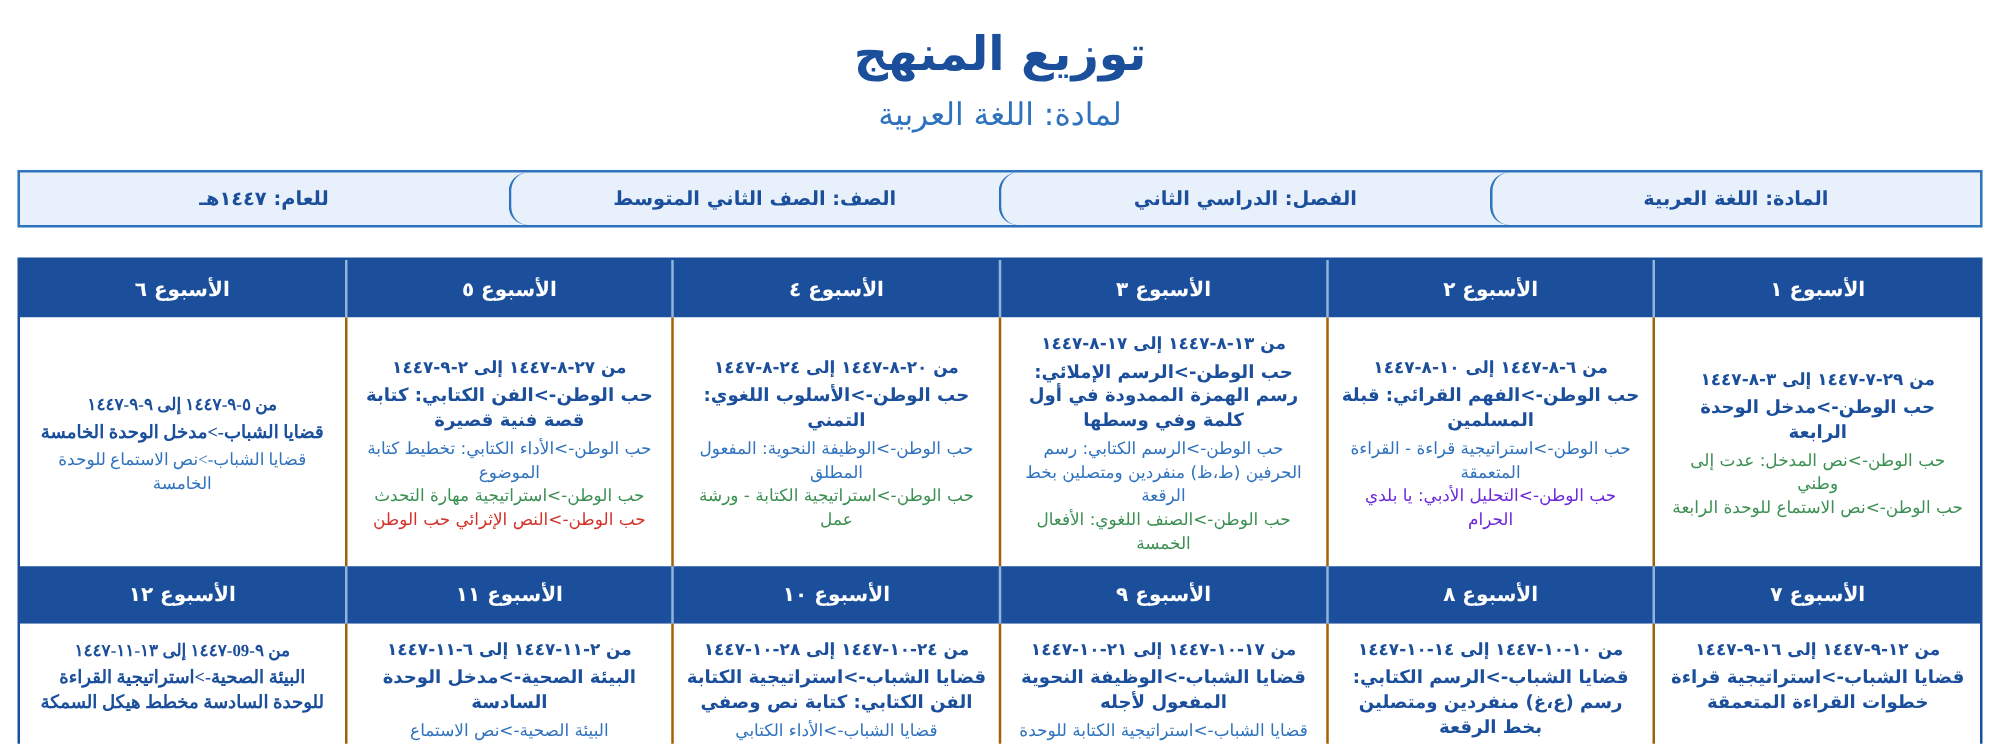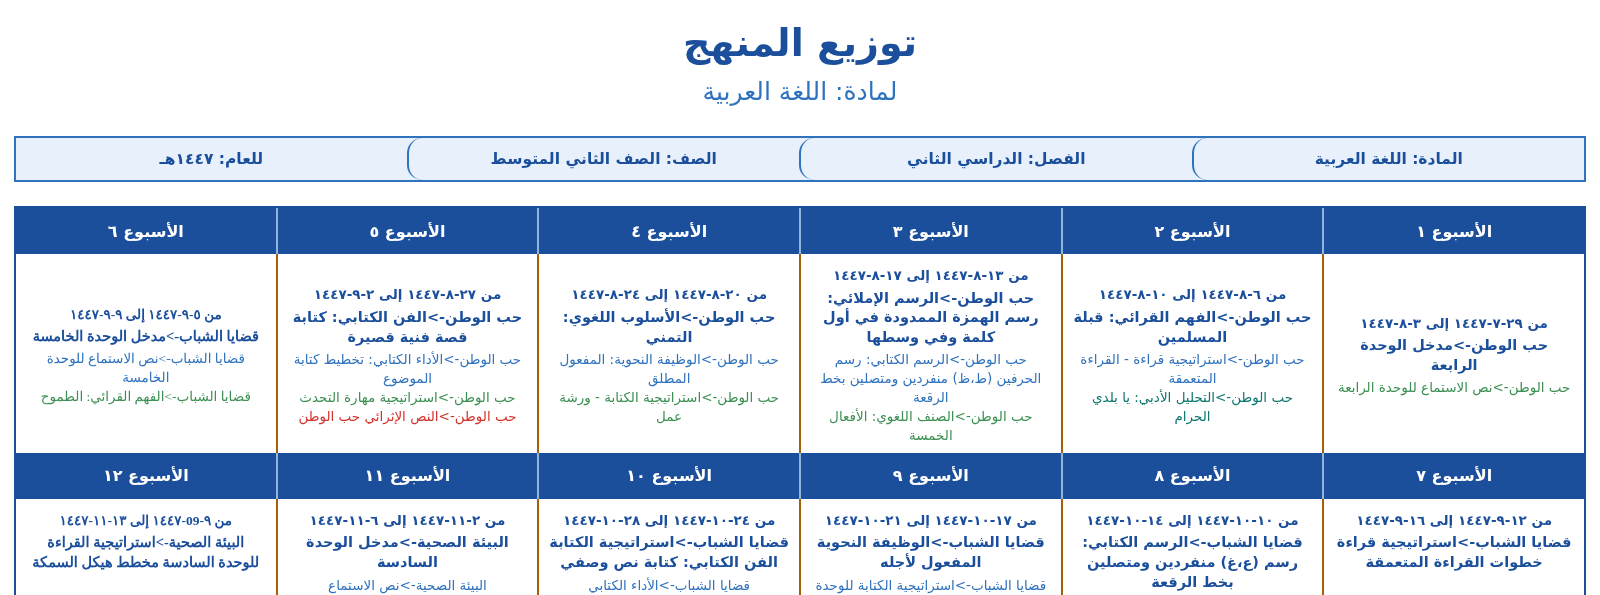--- a/index.html
+++ b/index.html
@@ -134,21 +134,21 @@
     margin-bottom: 3px;
   }
   .cell-line {
     font-size: 13.5px;
     line-height: 1.4;
     font-weight: normal;
   }
   .c-blue  { color: #2f72bd; }
   .c-green { color: #3c8f52; }
   .c-red   { color: #d3322a; text-align: center; }
-  .c-navy  { color: #0f766e; }
+  .c-navy  { color: #6d28d9; }
 </style>
 </head>
 <body>
 
 <div class="page">
 
   <div class="title-block">
     <div class="main-title">توزيع المنهج</div>
     <div class="sub-title">لمادة: اللغة العربية</div>
   </div>
@@ -168,20 +168,21 @@
       <div class="week-head-cell">الأسبوع ٣</div>
       <div class="week-head-cell">الأسبوع ٤</div>
       <div class="week-head-cell">الأسبوع ٥</div>
       <div class="week-head-cell">الأسبوع ٦</div>
     </div>
 
     <div class="week-body-row">
         <div class="week-cell">
           <div class="cell-date">من ٢٩-٧-١٤٤٧ إلى ٣-٨-١٤٤٧</div>
           <div class="cell-main">حب الوطن-&gt;مدخل الوحدة الرابعة</div>
+          <div class="cell-line c-green">حب الوطن-&gt;نص المدخل: عدت إلى وطني</div>
           <div class="cell-line c-green">حب الوطن-&gt;نص الاستماع للوحدة الرابعة</div>
         </div>
         <div class="week-cell">
           <div class="cell-date">من ٦-٨-١٤٤٧ إلى ١٠-٨-١٤٤٧</div>
           <div class="cell-main">حب الوطن-&gt;الفهم القرائي: قبلة المسلمين</div>
           <div class="cell-line c-blue">حب الوطن-&gt;استراتيجية قراءة - القراءة المتعمقة</div>
           <div class="cell-line c-navy">حب الوطن-&gt;التحليل الأدبي: يا بلدي الحرام</div>
         </div>
         <div class="week-cell">
           <div class="cell-date">من ١٣-٨-١٤٤٧ إلى ١٧-٨-١٤٤٧</div>
@@ -199,21 +200,20 @@
           <div class="cell-date">من ٢٧-٨-١٤٤٧ إلى ٢-٩-١٤٤٧</div>
           <div class="cell-main">حب الوطن-&gt;الفن الكتابي: كتابة قصة فنية قصيرة</div>
           <div class="cell-line c-blue">حب الوطن-&gt;الأداء الكتابي: تخطيط كتابة الموضوع</div>
           <div class="cell-line c-green">حب الوطن-&gt;استراتيجية مهارة التحدث</div>
           <div class="cell-line c-red">حب الوطن-&gt;النص الإثرائي حب الوطن</div>
         </div>
         <div class="week-cell">
           <div class="cell-date">من ٥-٩-١٤٤٧ إلى ٩-٩-١٤٤٧</div>
           <div class="cell-main">قضايا الشباب-&gt;مدخل الوحدة الخامسة</div>
           <div class="cell-line c-blue">قضايا الشباب-&gt;نص الاستماع للوحدة الخامسة</div>
-          <div class="cell-line c-green">قضايا الشباب-&gt;الفهم القرائي: الطموح</div>
         </div>
       </div>
 
     <div class="week-head-row">
       <div class="week-head-cell">الأسبوع ٧</div>
       <div class="week-head-cell">الأسبوع ٨</div>
       <div class="week-head-cell">الأسبوع ٩</div>
       <div class="week-head-cell">الأسبوع ١٠</div>
       <div class="week-head-cell">الأسبوع ١١</div>
       <div class="week-head-cell">الأسبوع ١٢</div>

